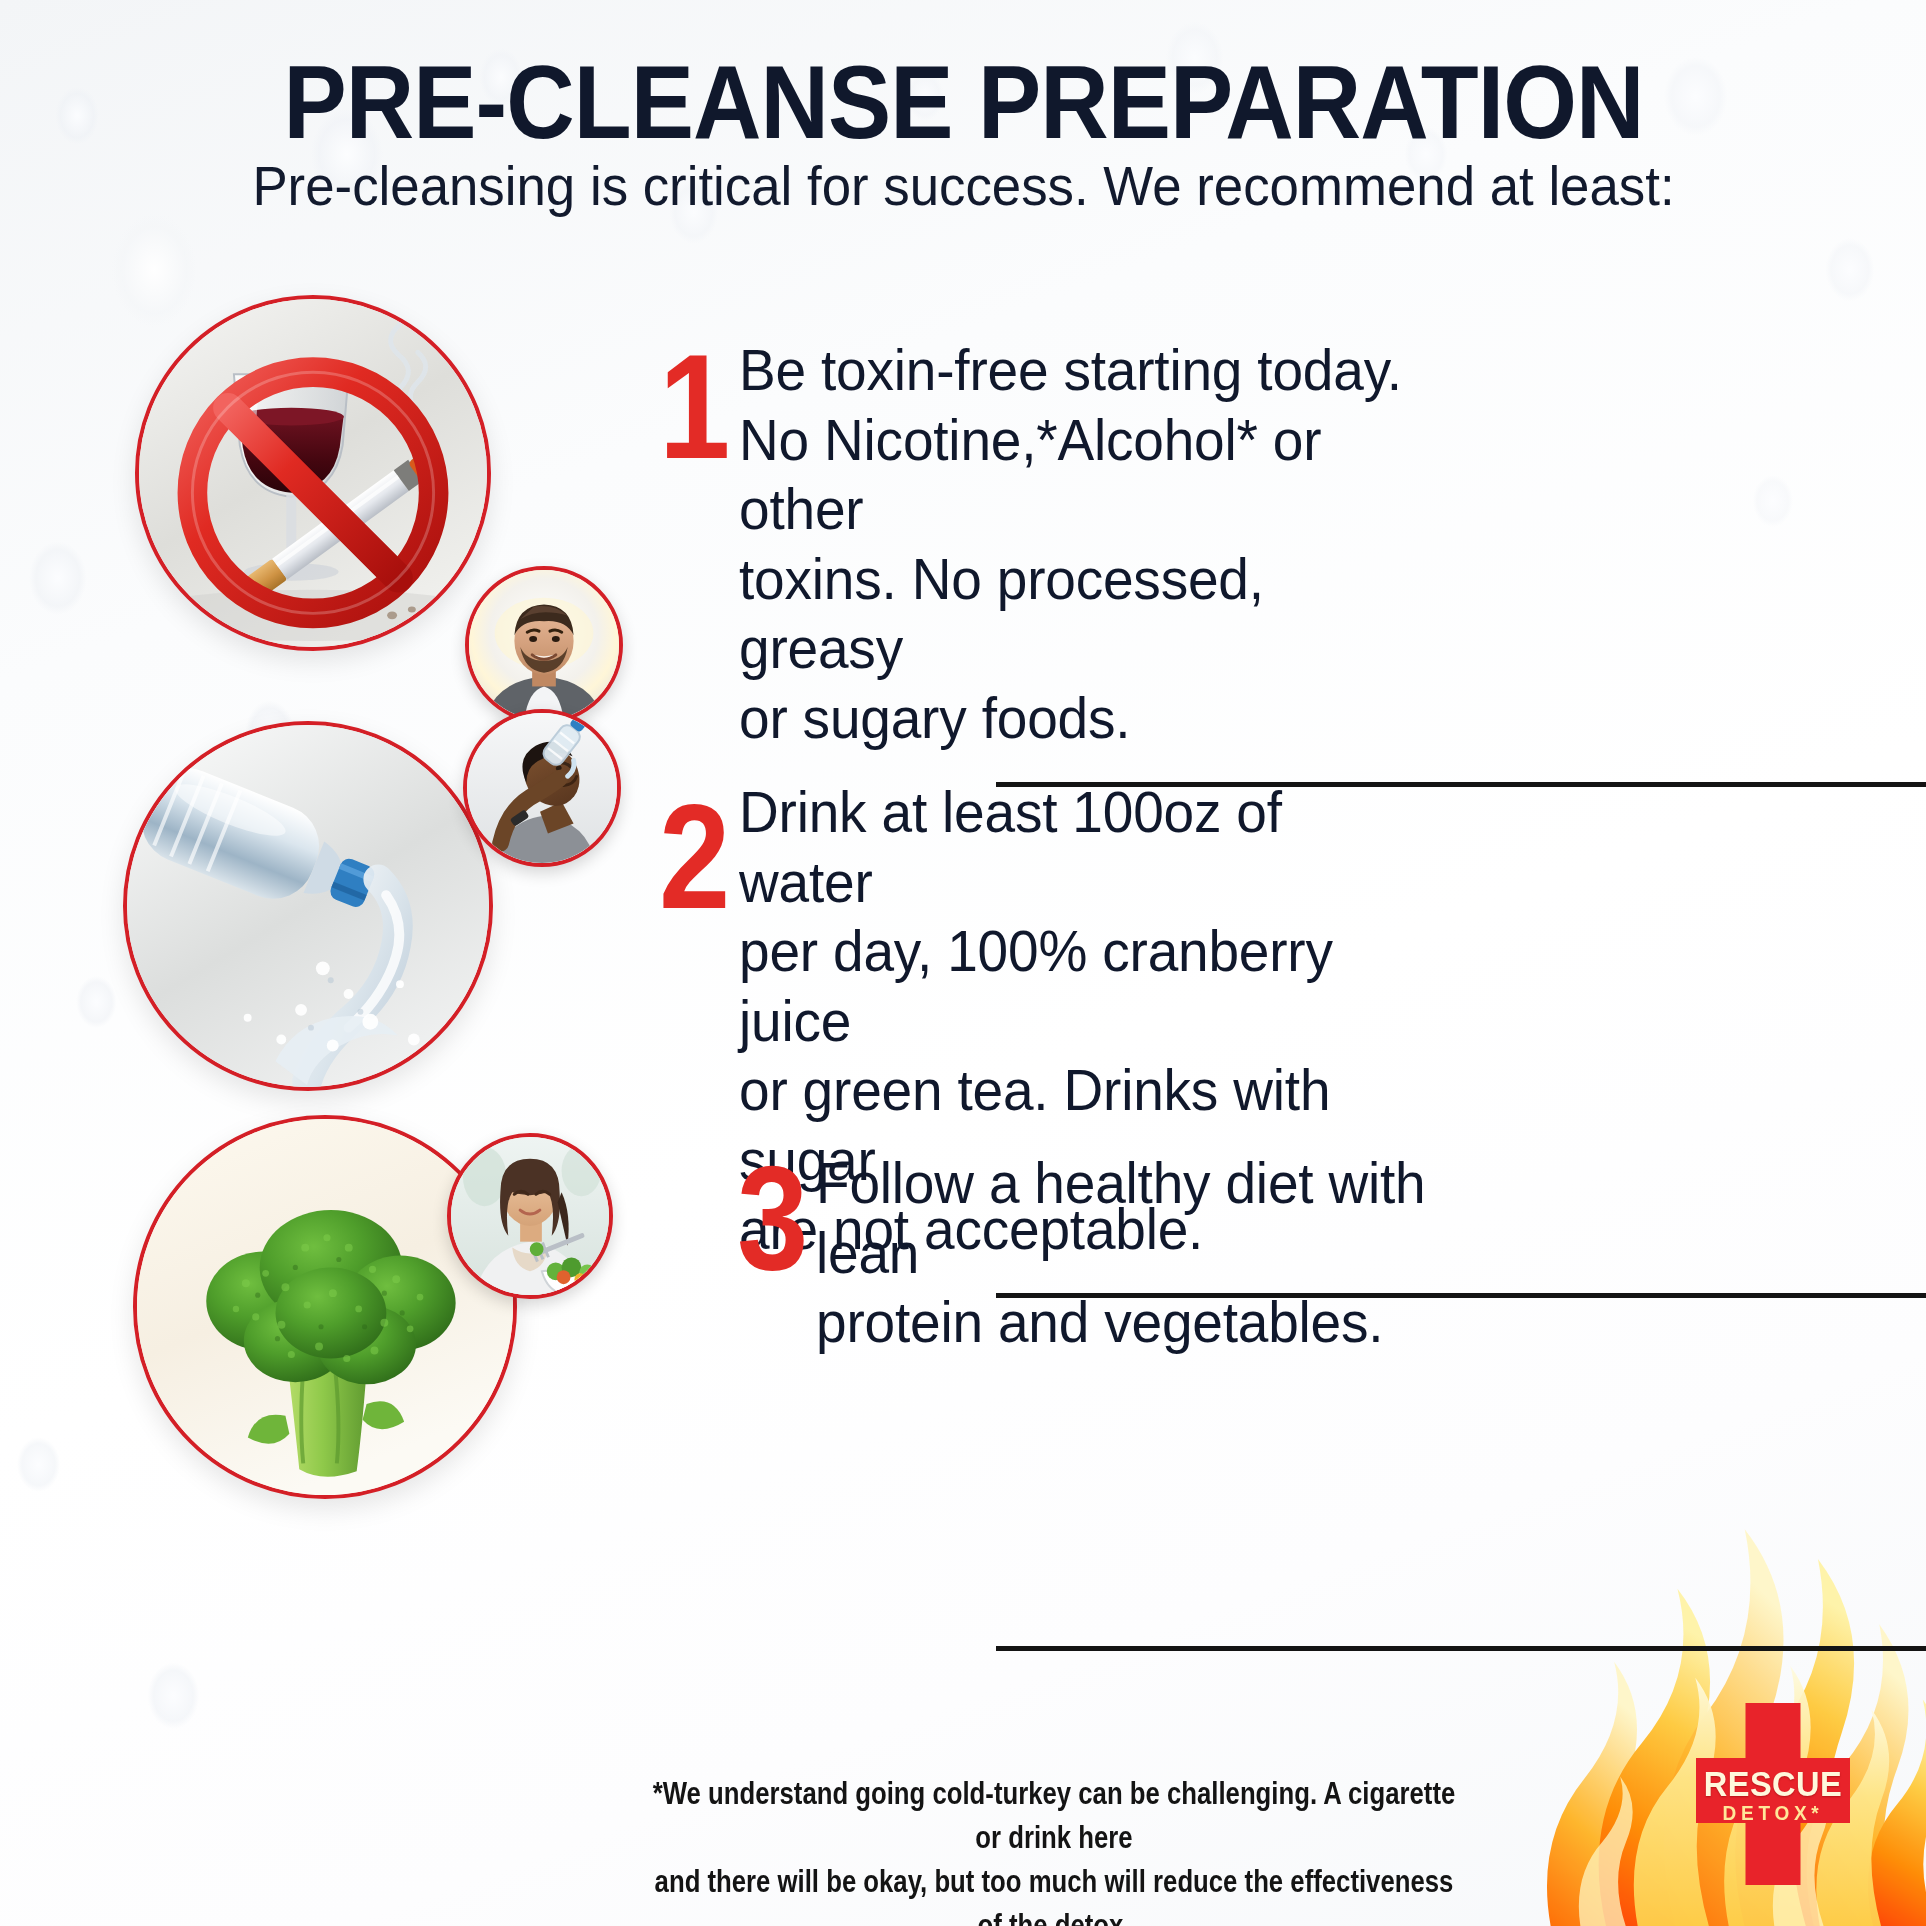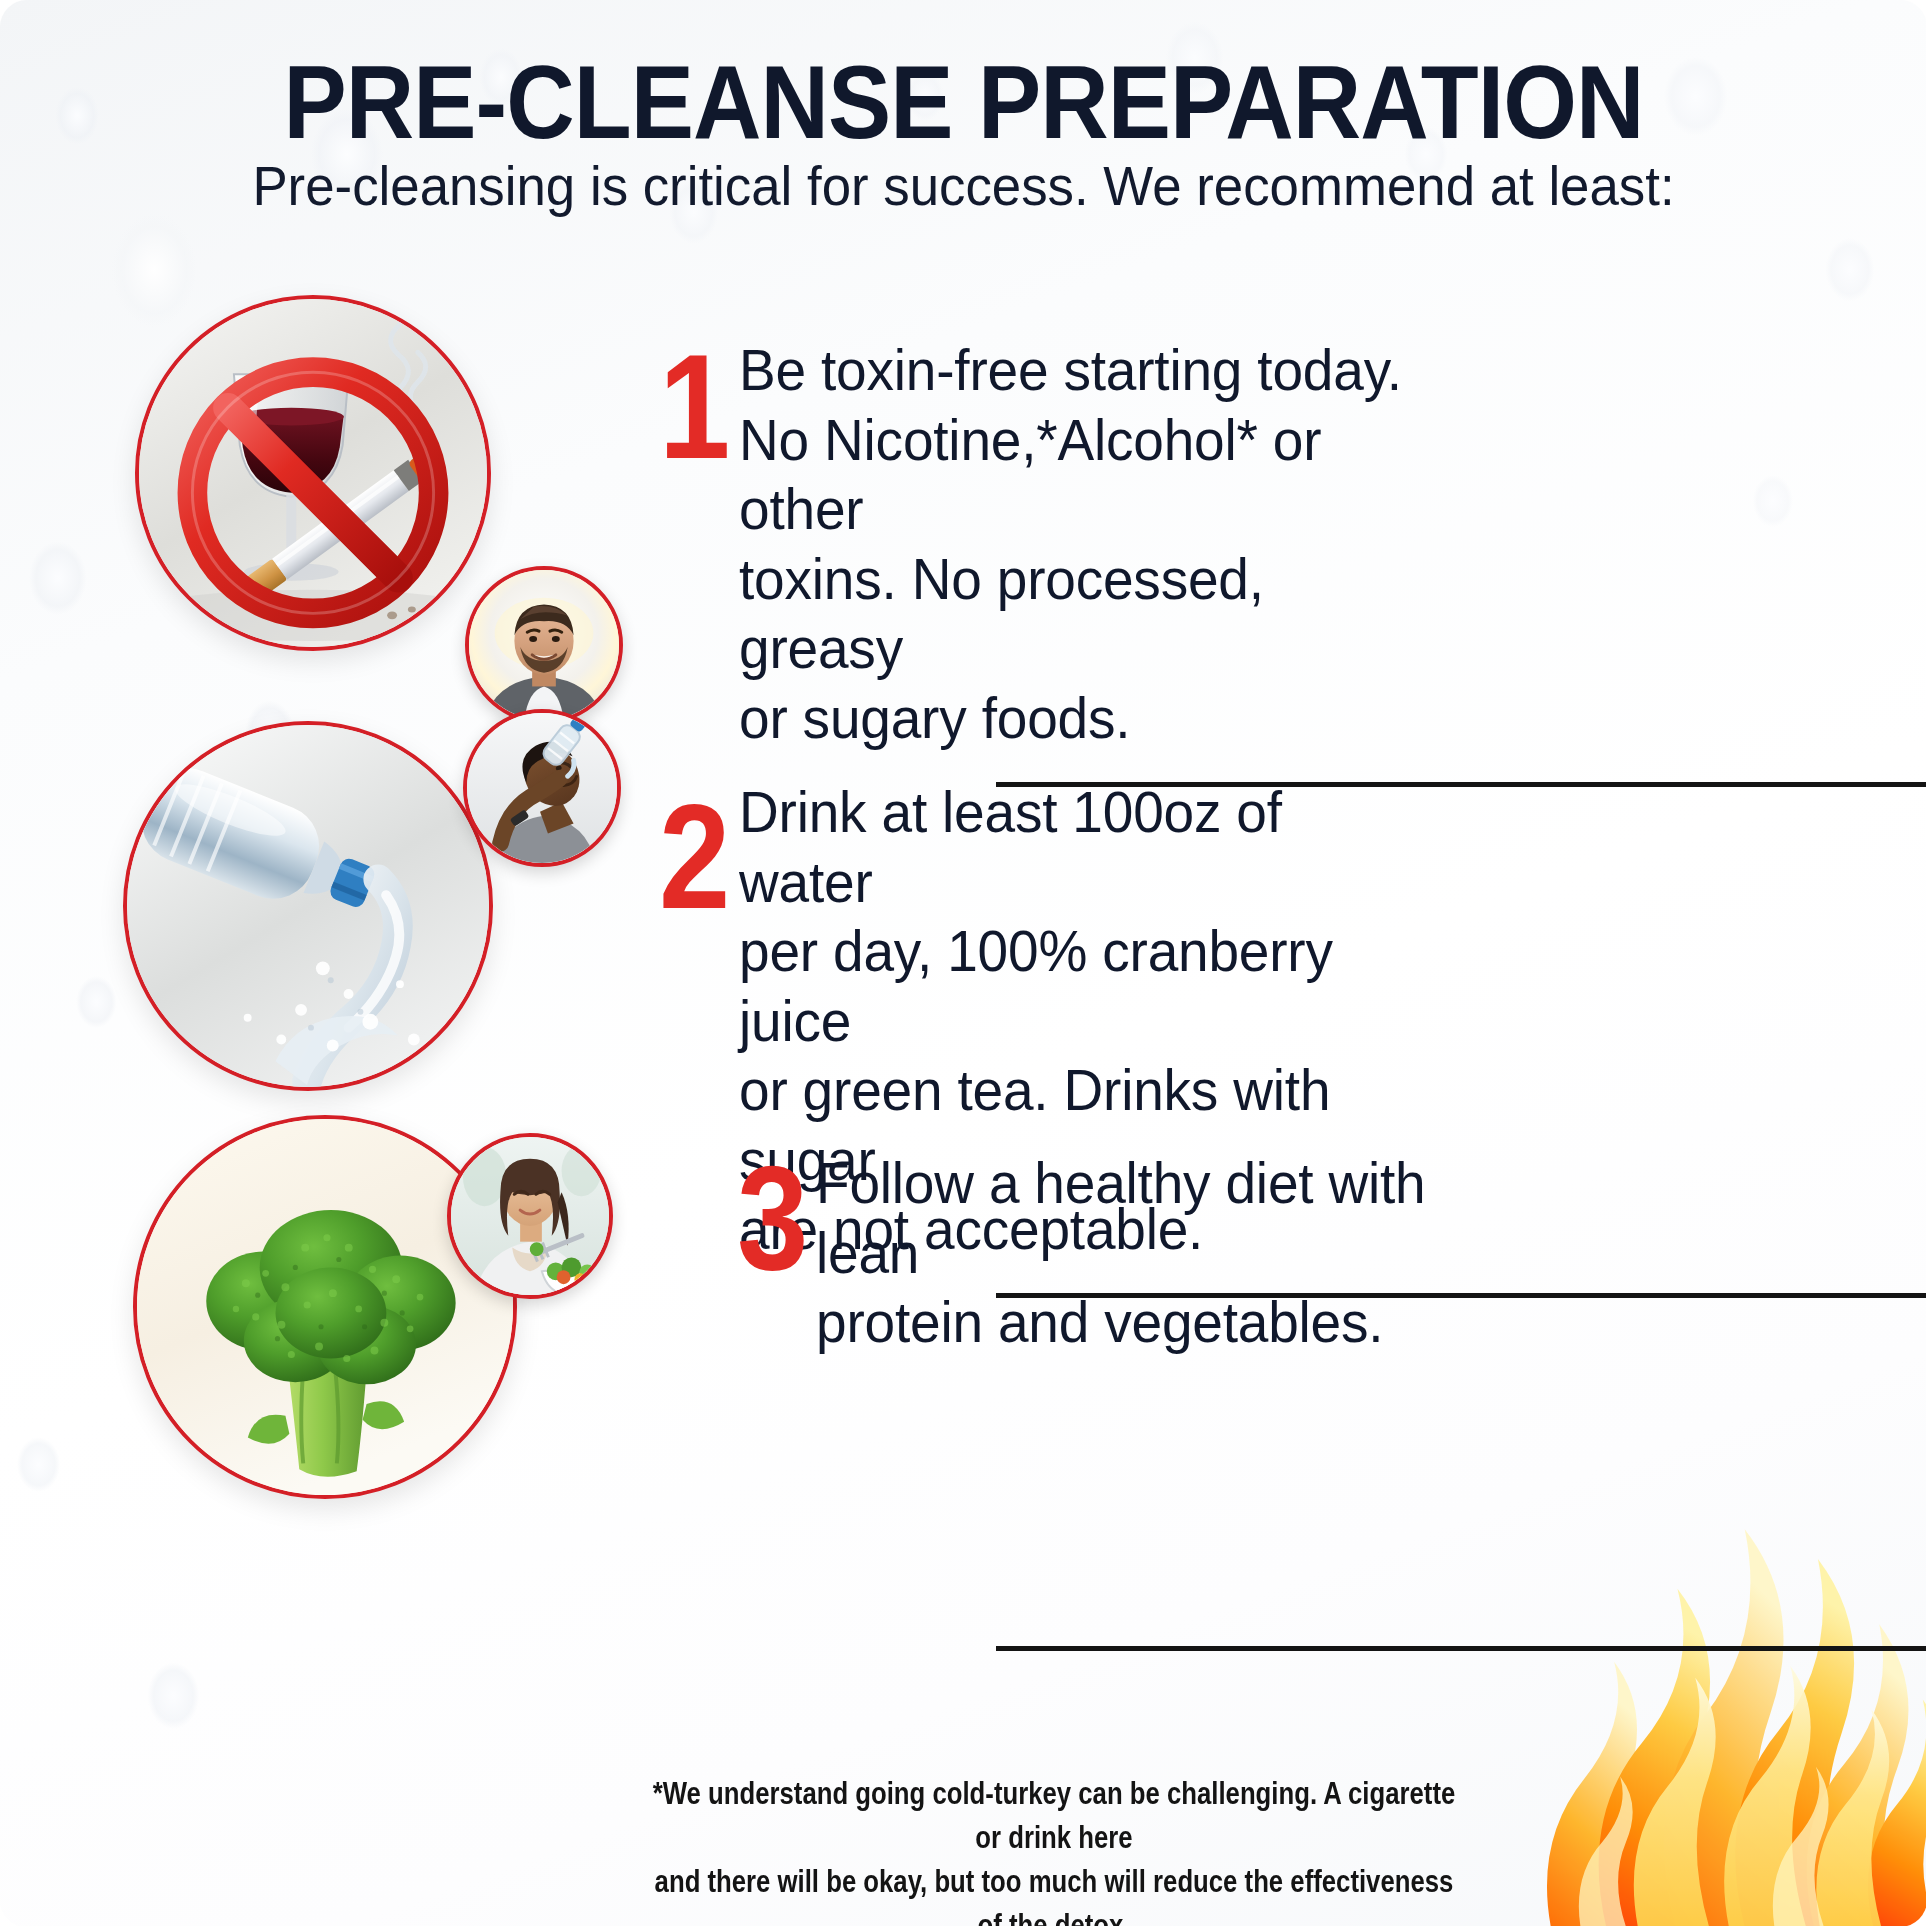--- a/index.html
+++ b/index.html
@@ -28,21 +28,20 @@
       radial-gradient(ellipse 30px 40px at 26% 4%, rgba(252,253,255,0.85) 0%, rgba(238,241,246,0.4) 55%, rgba(255,255,255,0) 72%),
       radial-gradient(ellipse 34px 44px at 36% 11%, rgba(252,253,255,0.85) 0%, rgba(238,241,246,0.4) 55%, rgba(255,255,255,0) 72%),
       radial-gradient(ellipse 26px 34px at 48% 5%, rgba(252,253,255,0.8) 0%, rgba(238,241,246,0.35) 55%, rgba(255,255,255,0) 72%),
       radial-gradient(ellipse 40px 50px at 62% 3%, rgba(252,253,255,0.8) 0%, rgba(238,241,246,0.35) 55%, rgba(255,255,255,0) 72%),
       radial-gradient(ellipse 30px 38px at 74% 8%, rgba(252,253,255,0.8) 0%, rgba(238,241,246,0.35) 55%, rgba(255,255,255,0) 72%),
       radial-gradient(ellipse 44px 55px at 88% 5%, rgba(252,253,255,0.85) 0%, rgba(238,241,246,0.4) 55%, rgba(255,255,255,0) 72%),
       radial-gradient(ellipse 34px 44px at 96% 14%, rgba(252,253,255,0.85) 0%, rgba(238,241,246,0.4) 55%, rgba(255,255,255,0) 72%),
       radial-gradient(ellipse 28px 36px at 92% 26%, rgba(252,253,255,0.8) 0%, rgba(238,241,246,0.35) 55%, rgba(255,255,255,0) 72%),
       radial-gradient(ellipse 30px 40px at 4% 6%, rgba(252,253,255,0.9) 0%, rgba(236,240,245,0.45) 55%, rgba(255,255,255,0) 72%),
       linear-gradient(160deg, #f3f5f7 0%, #fbfcfd 26%, #ffffff 55%, #fdfdfe 78%, #f6f8fa 100%);
-    border-radius: 27px;
   }
 
   
   .title {
     position: absolute;
     left: 0; right: 0;
     top: 51px;
     text-align: center;
     font-family: "Liberation Sans", sans-serif;
     font-weight: 700;
@@ -636,15 +635,21 @@
     </svg>
   </div>
 
   <div class="divider" style="left:996px; top:1646px; width:931px;"></div>
 
   <div class="footnote">
     <div>*We understand going cold-turkey can be challenging. A cigarette or drink here</div>
     <div>and there will be okay, but too much will reduce the effectiveness of the detox.</div>
   </div>
 
+  <div class="logo">
+    <div class="cross-v"></div>
+    <div class="cross-h"></div>
+    <div class="logo-rescue">RESCUE</div>
+    <div class="logo-detox">DETOX*</div>
+  </div>
 
 </div>
 
 
 </body></html>

